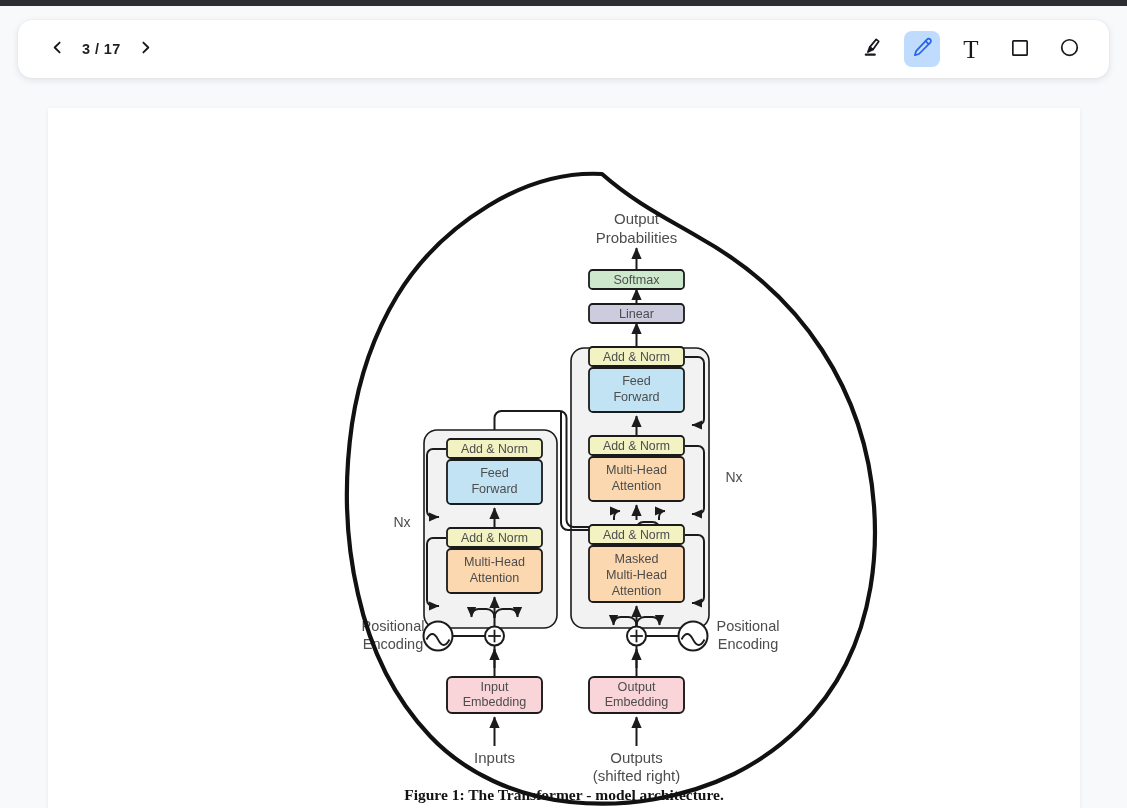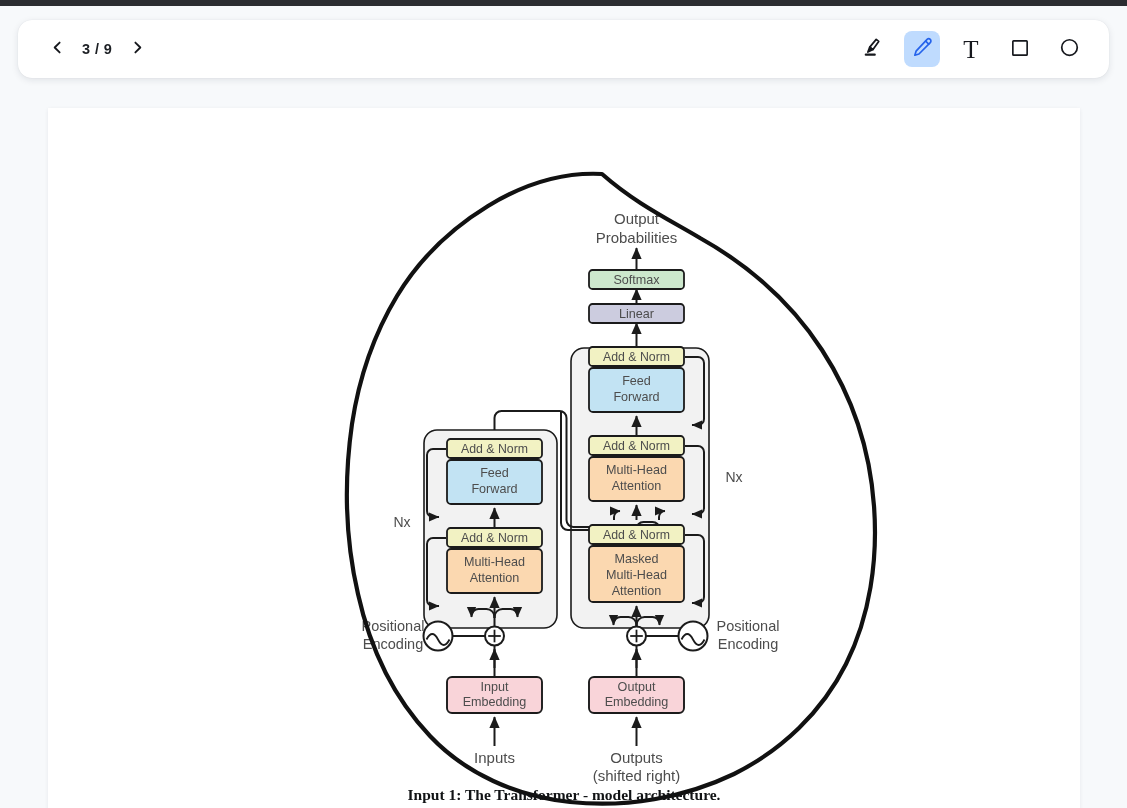--- a/index.html
+++ b/index.html
@@ -79,21 +79,21 @@
 
     <div class="nav-group">
       <button class="nav-btn" title="Previous page">
         <span>
           <svg width="17" height="17" viewBox="0 0 24 24" fill="none" stroke="#16181d" stroke-width="2.6" stroke-linecap="round" stroke-linejoin="round">
             <polyline points="15 5 8 12 15 19"></polyline>
           </svg>
         </span>
       </button>
 
-      <span class="page-indicator">3 / 9</span>
+      <span class="page-indicator">3 / 17</span>
 
       <button class="nav-btn" title="Next page">
         <span>
           <svg width="17" height="17" viewBox="0 0 24 24" fill="none" stroke="#16181d" stroke-width="2.6" stroke-linecap="round" stroke-linejoin="round">
             <polyline points="9 5 16 12 9 19"></polyline>
           </svg>
         </span>
       </button>
     </div>
 
@@ -336,16 +336,16 @@
                  C 418 666, 468 688, 522 694
                  C 578 700, 636 690, 686 666
                  C 734 642, 774 604, 798 556
                  C 822 508, 830 452, 826 398
                  C 822 342, 804 288, 774 242
                  C 744 196, 702 158, 652 130
                  C 622 112, 588 96, 554 66 Z" fill="none" stroke="#111111" stroke-width="4.2" stroke-linecap="round" stroke-linejoin="round"></path>
       </g>
     </svg>
 
-    <div class="figure-caption">Input 1: The Transformer - model architecture.</div>
+    <div class="figure-caption">Figure 1: The Transformer - model architecture.</div>
   </div>
 
 </div>
 
 </body></html>

